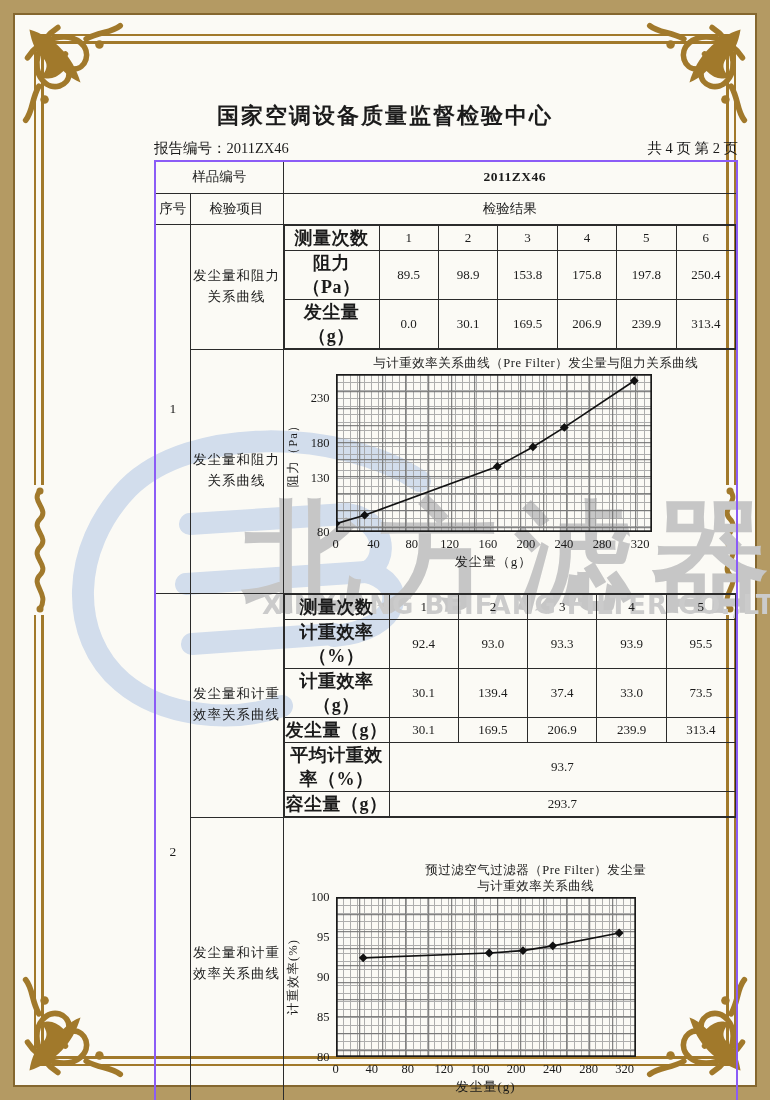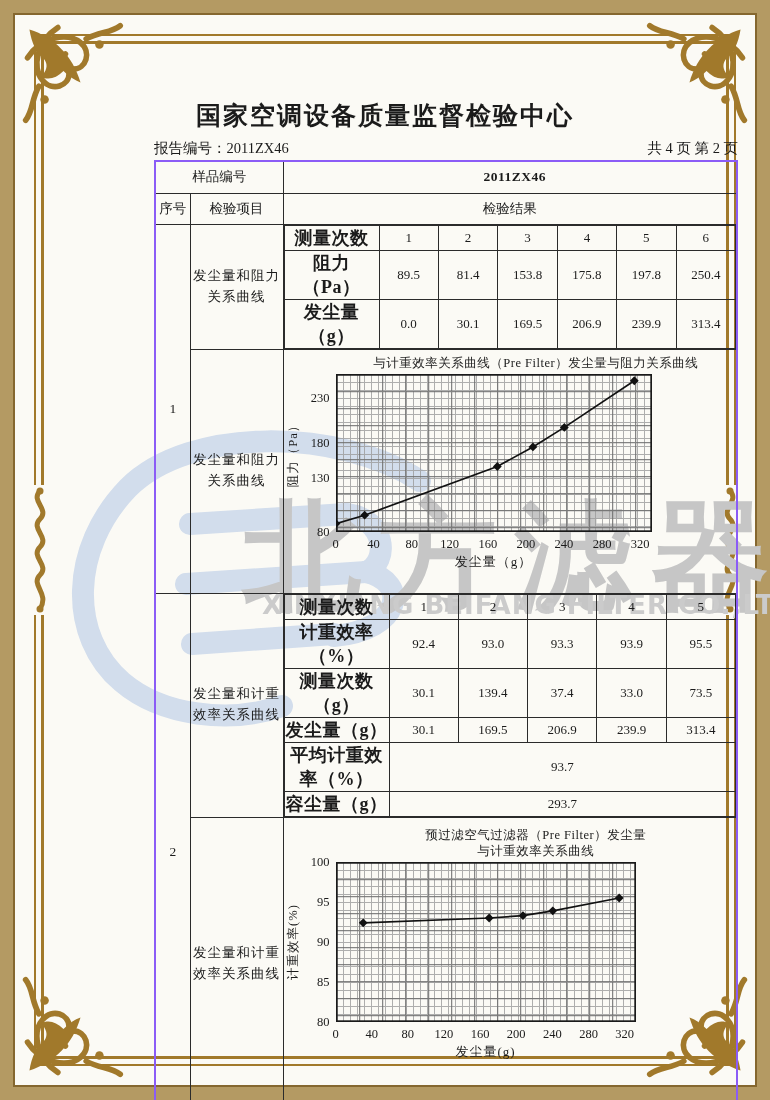--- a/index.html
+++ b/index.html
@@ -21,21 +21,21 @@
   
   .wm{position:absolute;inset:0;pointer-events:none;}
   .wm-logo{position:absolute;left:50px;top:426px;opacity:.8;}
   .wm-cn{position:absolute;left:243px;top:478px;font-family:"DejaVu Sans","Liberation Sans",sans-serif;
          font-size:118px;font-weight:800;letter-spacing:18px;color:#c6c6c6;white-space:nowrap;}
   .wm-en{position:absolute;left:262px;top:590px;font-family:"DejaVu Sans","Liberation Sans",sans-serif;
          font-size:26px;font-weight:700;letter-spacing:1px;color:#cbcbcb;white-space:nowrap;}
   
   .content{position:absolute;left:44px;top:46px;width:682px;}
   .hdr{text-align:center;}
-  .center-name{margin-top:54px;font-size:25px;font-weight:700;letter-spacing:2px;line-height:32px;}
+  .center-name{margin-top:54px;font-size:22px;font-weight:700;letter-spacing:2px;line-height:32px;}
   .report-title{margin-top:2px;font-size:31px;font-weight:700;letter-spacing:27px;margin-right:-27px;line-height:42px;}
   .doc{width:584px;margin-left:69px;padding-left:41px;}
   .meta{display:flex;justify-content:space-between;align-items:flex-end;font-size:14.5px;margin-top:6px;height:20px;}
   
   table{border-collapse:collapse;}
   .main{width:584px;table-layout:fixed;margin-top:2px;border:2px solid #8b5cf6;}
   .main td{border:1.6px solid #2b2b2b;text-align:center;vertical-align:middle;font-size:13.5px;padding:0;}
   .c-seq{width:35px;}
   .c-item{width:93px;}
   .row-a{height:32px;}
@@ -47,21 +47,21 @@
   .mini{width:100%;table-layout:fixed;height:100%;}
   .mini td{border:1.5px solid #2b2b2b;text-align:center;vertical-align:middle;}
   .mini .lbl{font-size:18px;letter-spacing:.5px;font-weight:bold;}
   .mini .num{font-size:13px;}
   #t1 tr{height:21.3px;}
   #t2 tr{height:19.2px;}
   .chart-cell-1{height:243px;}
   .chart-cell-2{height:292px;}
   
   .chart{padding-top:5px;}
-  .chart--2{padding-top:9px;}
+  .chart--2{padding-top:9px;margin-top:35px;}
   .chart-title{font-size:12.5px;white-space:nowrap;text-align:center;padding-left:52px;line-height:16px;letter-spacing:.5px;}
   .plot-row{display:flex;margin-top:3px;margin-bottom:21px;}
   .ylab{width:18px;position:relative;flex:none;}
   .ylab span{position:absolute;left:50%;top:50%;transform:translate(-50%,-50%) rotate(-90deg);
              white-space:nowrap;font-size:12.5px;letter-spacing:1px;}
   .plot{position:relative;flex:none;margin-left:34px;}
   .plot svg{display:block;}
   .ytick{position:absolute;right:calc(100% + 6px);width:34px;text-align:right;font-size:12.5px;line-height:14px;}
   .xtick{position:absolute;transform:translateX(-50%);font-size:12.5px;white-space:nowrap;}
   .xlab{font-size:13px;text-align:center;margin-left:52px;letter-spacing:1px;}
@@ -193,21 +193,21 @@
                       <td class="num">1</td>
                       <td class="num">2</td>
                       <td class="num">3</td>
                       <td class="num">4</td>
                       <td class="num">5</td>
                       <td class="num">6</td>
                     </tr>
                     <tr>
                       <td class="lbl">阻力（Pa）</td>
                       <td class="num">89.5</td>
-                      <td class="num">81.4</td>
+                      <td class="num">98.9</td>
                       <td class="num">153.8</td>
                       <td class="num">175.8</td>
                       <td class="num">197.8</td>
                       <td class="num">250.4</td>
                     </tr>
                     <tr>
                       <td class="lbl">发尘量（g）</td>
                       <td class="num">0.0</td>
                       <td class="num">30.1</td>
                       <td class="num">169.5</td>
@@ -287,21 +287,21 @@
                     </tr>
                     <tr>
                       <td class="lbl">计重效率（%）</td>
                       <td class="num">92.4</td>
                       <td class="num">93.0</td>
                       <td class="num">93.3</td>
                       <td class="num">93.9</td>
                       <td class="num">95.5</td>
                     </tr>
                     <tr>
-                      <td class="lbl">测量次数（g）</td>
+                      <td class="lbl">计重效率（g）</td>
                       <td class="num">30.1</td>
                       <td class="num">139.4</td>
                       <td class="num">37.4</td>
                       <td class="num">33.0</td>
                       <td class="num">73.5</td>
                     </tr>
                     <tr>
                       <td class="lbl">发尘量（g）</td>
                       <td class="num">30.1</td>
                       <td class="num">169.5</td>

